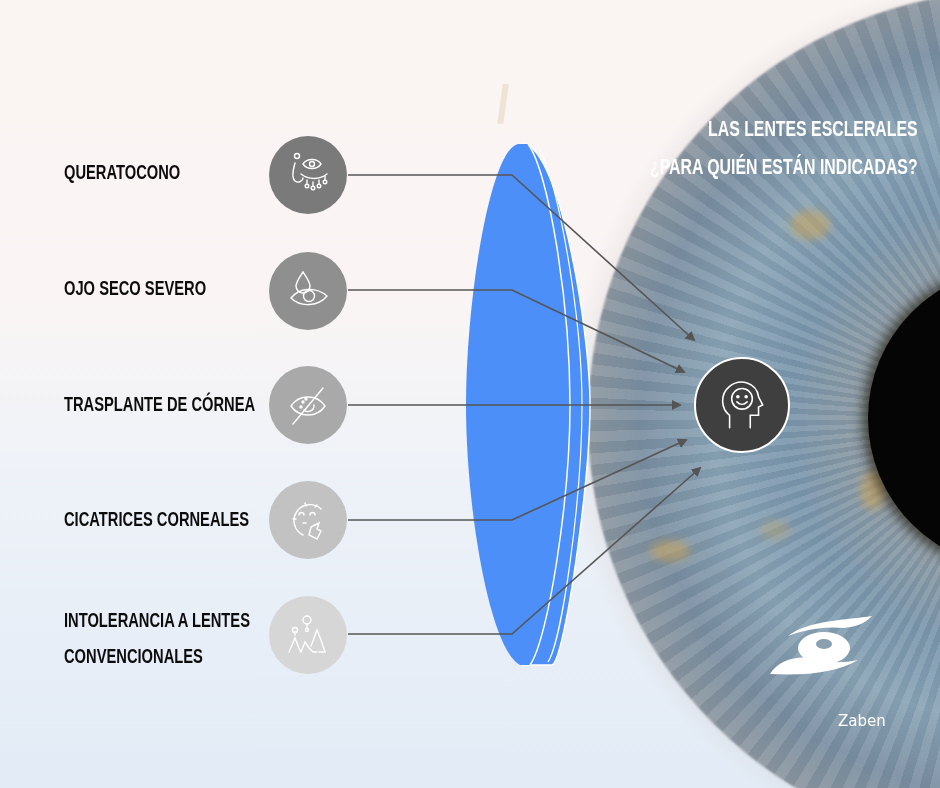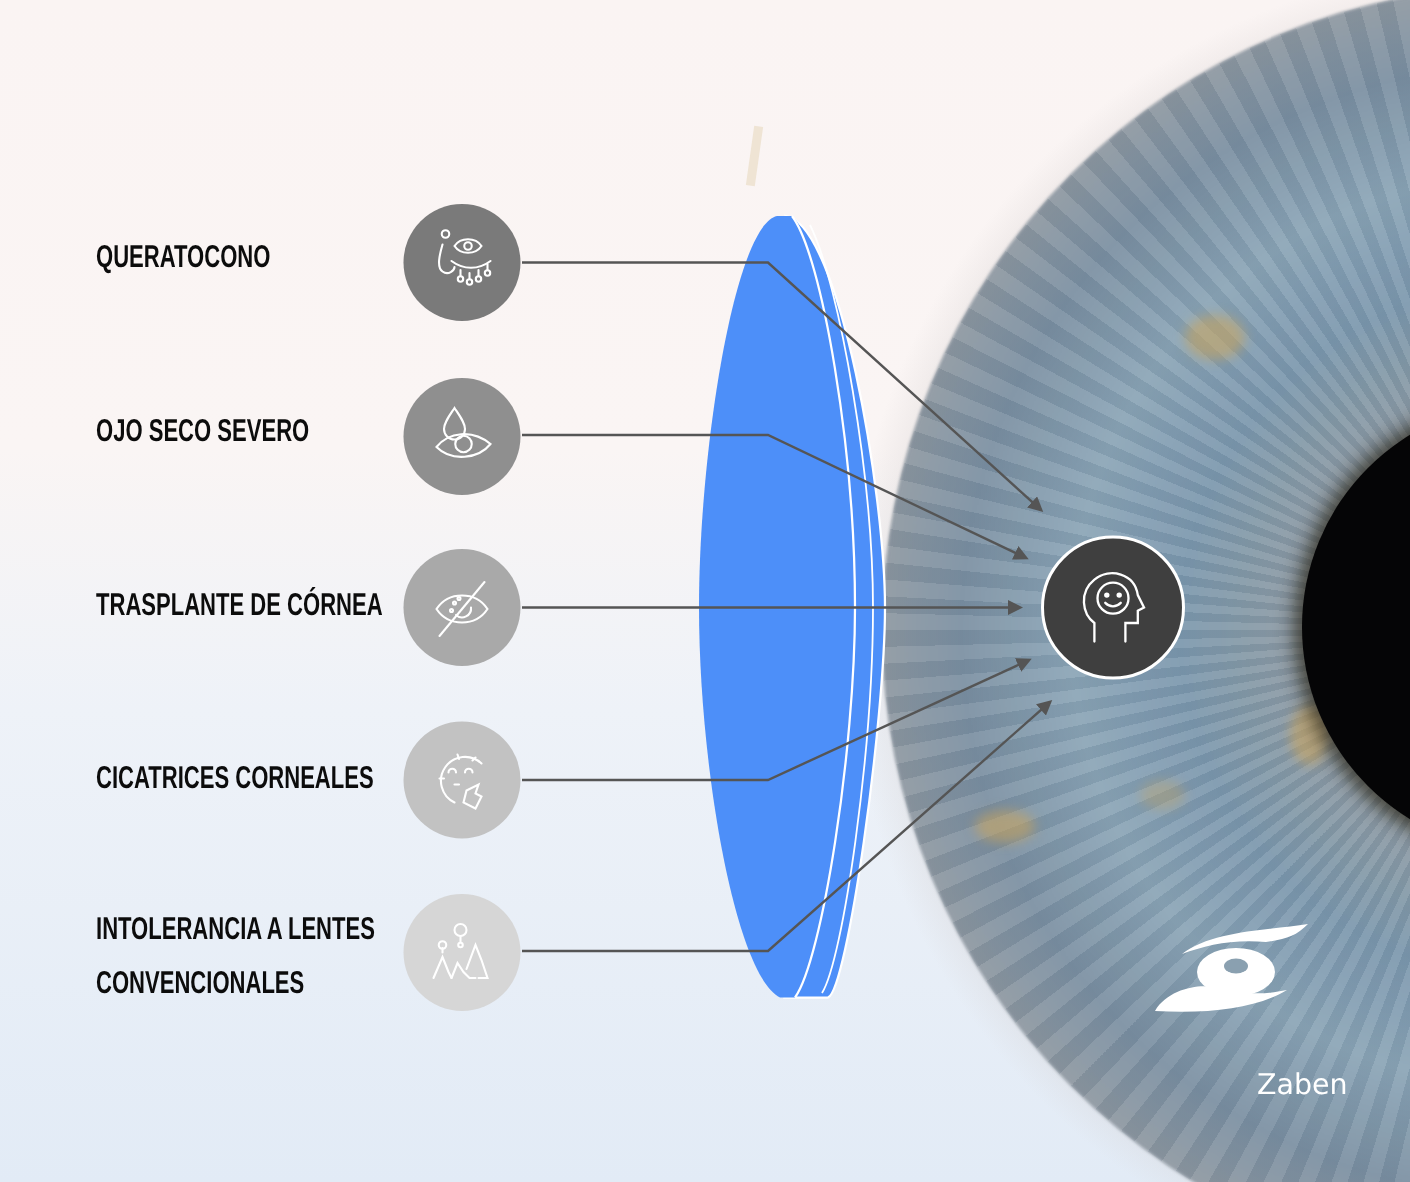--- a/index.html
+++ b/index.html
@@ -50,21 +50,21 @@
     display: flex; align-items: center; justify-content: center;
   }
   .item-circle svg { width: 54px; height: 54px; }
   .center-circle {
     position: absolute; left: 694px; top: 357px; width: 96px; height: 96px; border-radius: 50%;
     background: #3f3f3f; border: 2px solid #ffffff; box-sizing: border-box;
     display: flex; align-items: center; justify-content: center;
   }
   .tick-mark { position: absolute; left: 500px; top: 84px; width: 6px; height: 40px; background: #efe4d4; transform: rotate(8deg); }
   .logo-name { position: absolute; left: 750px; top: 682px; color: #ffffff; font-size: 28px; letter-spacing: 0.5px; font-family: "DejaVu Sans", sans-serif; font-weight: normal; }
-  .logo-sub { position: absolute; left: 838px; top: 712px; color: #ffffff; font-size: 19px; font-family: "DejaVu Sans", sans-serif; }
+  .logo-sub { position: absolute; left: 838px; top: 712px; color: #ffffff; font-size: 15px; font-family: "DejaVu Sans", sans-serif; }
 </style>
 </head>
 <body>
 
 <div class="canvas">
 
   <div class="eye-wrap">
     <div class="eye-sclera-glow"></div>
     <div class="eye-iris"></div>
     <div class="iris-fiber"></div>
@@ -91,20 +91,24 @@
 
     <g stroke="#555555" stroke-width="1.6" fill="none">
       <polyline points="348,175 512,175 694,340" marker-end="url(#arrow)"></polyline>
       <polyline points="348,290 512,290 684,372" marker-end="url(#arrow)"></polyline>
       <polyline points="348,405 680,405" marker-end="url(#arrow)"></polyline>
       <polyline points="348,520 512,520 686,440" marker-end="url(#arrow)"></polyline>
       <polyline points="348,634 512,634 700,468" marker-end="url(#arrow)"></polyline>
     </g>
   </svg>
 
+  <div class="headline">
+    <span class="l1">LAS LENTES ESCLERALES</span>
+    <span class="l2">¿PARA QUIÉN ESTÁN INDICADAS?</span>
+  </div>
 
   <div class="item-label" style="top:158px;">QUERATOCONO</div>
   <div class="item-label" style="top:274px;">OJO SECO SEVERO</div>
   <div class="item-label" style="top:390px;">TRASPLANTE DE CÓRNEA</div>
   <div class="item-label" style="top:505px;">CICATRICES CORNEALES</div>
   <div class="item-label" style="top:606px;">INTOLERANCIA A LENTES</div>
   <div class="item-label" style="top:642px;">CONVENCIONALES</div>
 
   <div class="item-circle" style="left:269px;top:136px;background:#7a7a7a;">
     <svg viewBox="0 0 54 54" fill="none" stroke="#fff" stroke-width="1.4" stroke-linecap="round">

